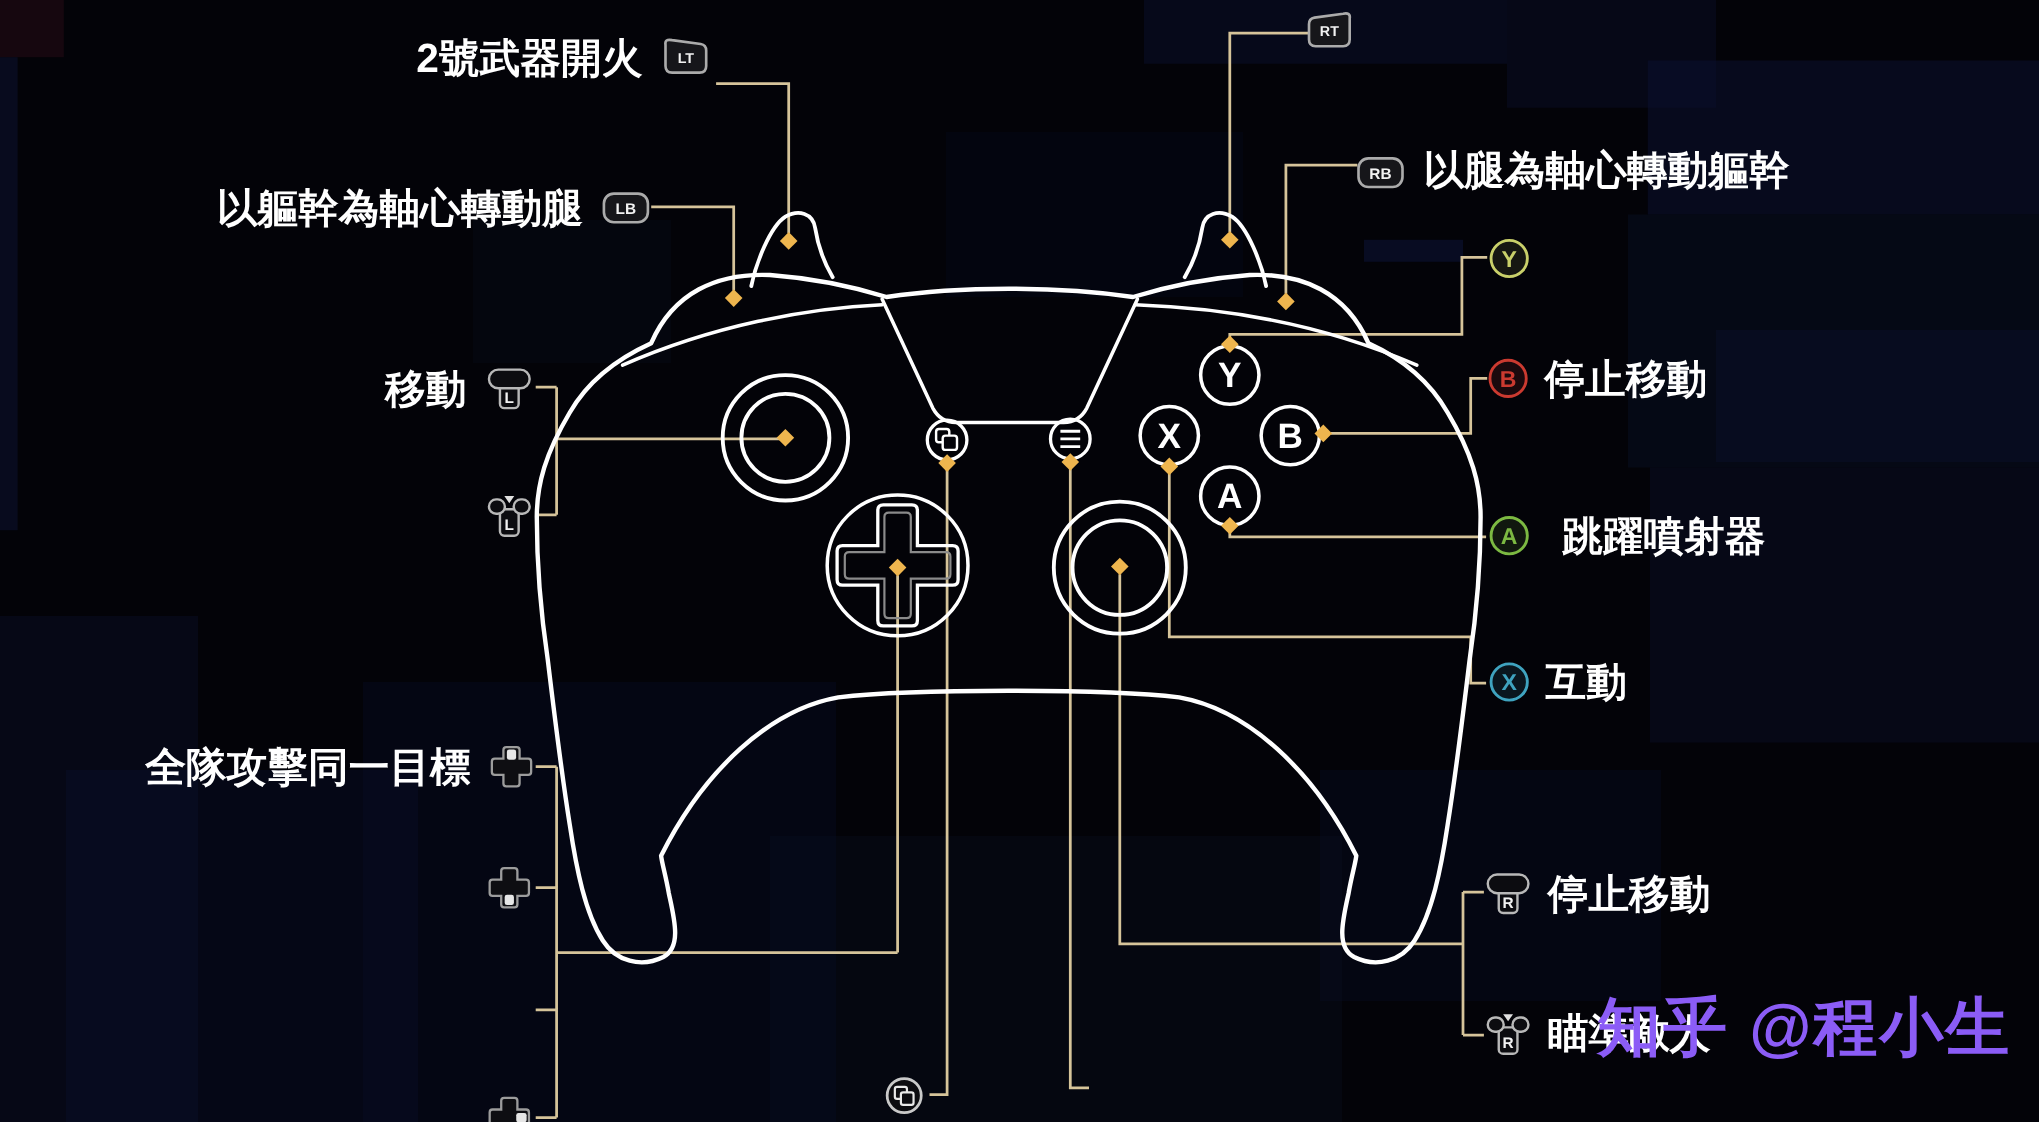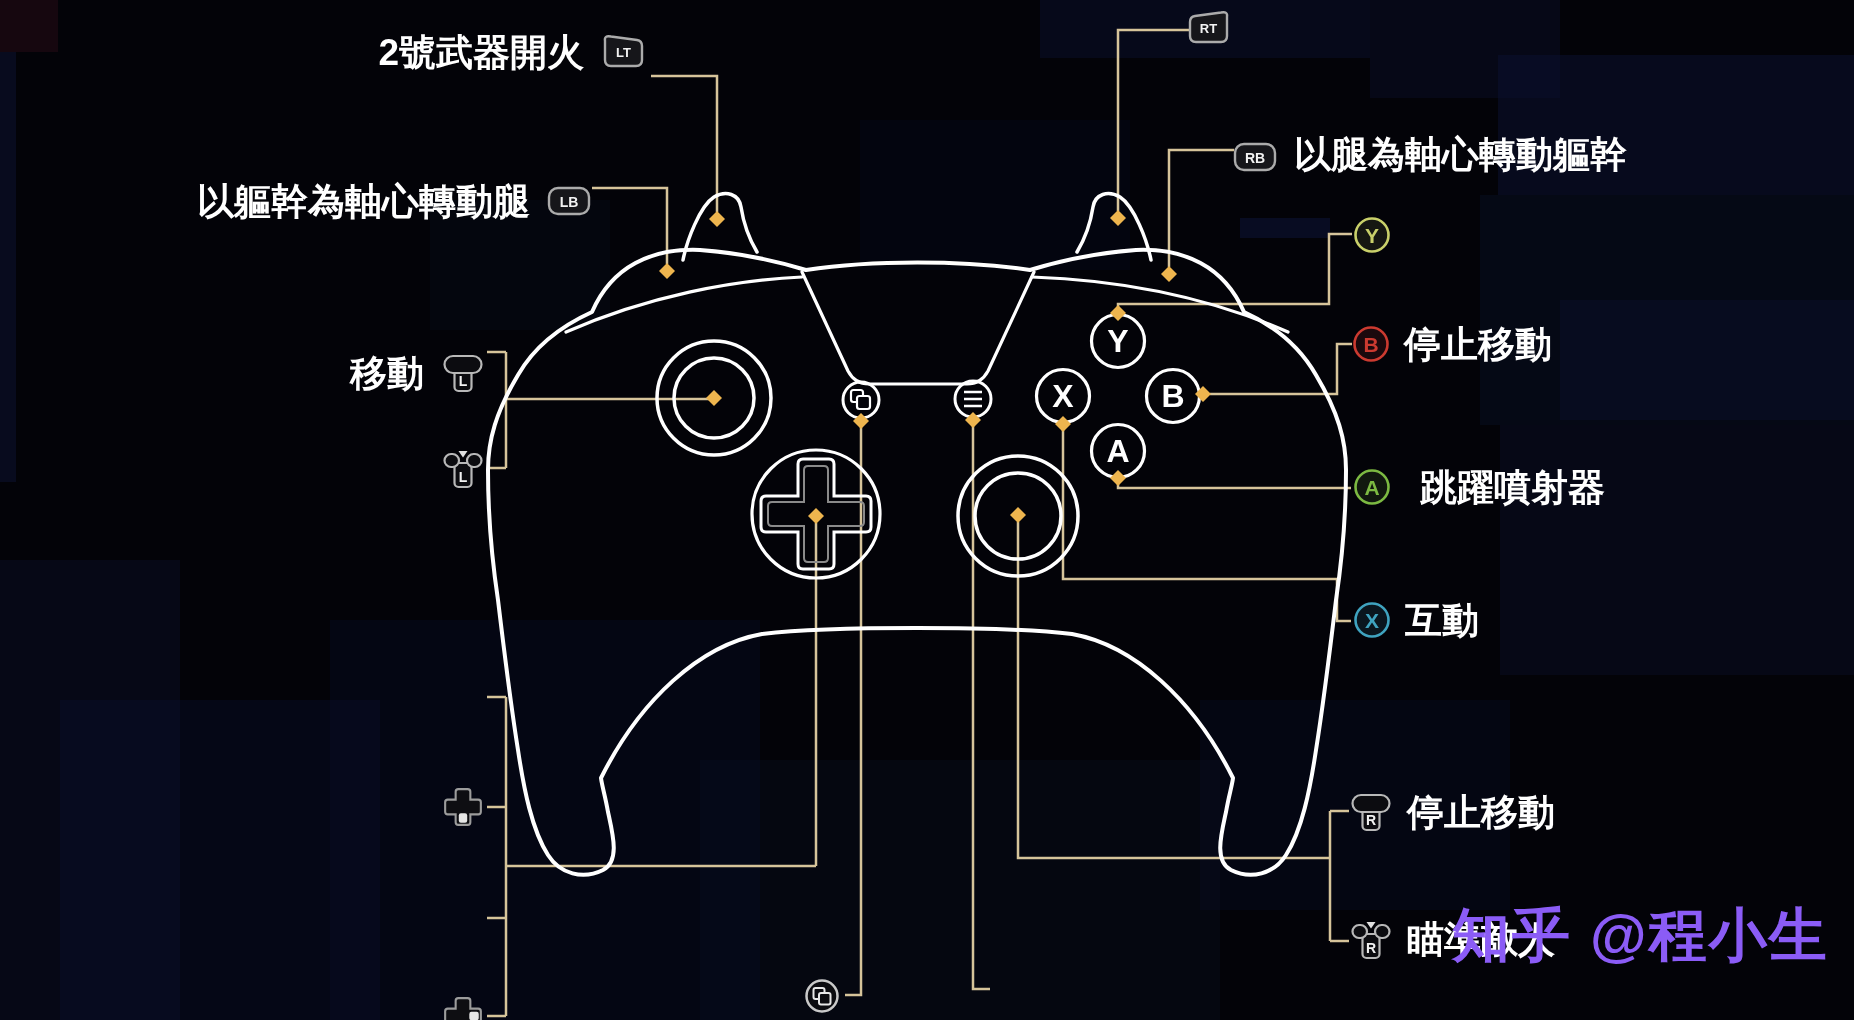--- a/index.html
+++ b/index.html
@@ -148,37 +148,37 @@
     </svg>
   </div>
 
   <div class="row" style="left:1186px;top:5px;">
     <svg width="46" height="36" viewBox="0 0 46 36">
       <path d="M41 7 Q42 1 35 2.5 L9 6 Q4 6.8 4 12 V26 Q4 32 10 32 H35 Q41 32 41 26 Z" stroke="#ababab" stroke-width="2.4" fill="#16161a"></path>
       <text class="badge-letter" x="22.5" y="23" font-size="13" text-anchor="middle">RT</text>
     </svg>
   </div>
 
-  <div class="row" style="right:1262px;top:178px;margin-left:20px;">
+  <div class="row" style="right:1262px;top:166px;margin-left:20px;">
     <span class="txt">以軀幹為軸心轉動腿</span>
     <svg width="46" height="32" viewBox="0 0 46 32">
       <rect x="3" y="3" width="40" height="26" rx="9" stroke="#ababab" stroke-width="2.4" fill="#16161a"></rect>
       <text class="badge-letter" x="23" y="21.5" font-size="14" text-anchor="middle">LB</text>
     </svg>
   </div>
 
   <div class="row" style="left:1232px;top:127px;align-items:flex-end;">
     <svg width="46" height="32" viewBox="0 0 46 32">
       <rect x="3" y="3" width="40" height="26" rx="9" stroke="#ababab" stroke-width="2.4" fill="#16161a"></rect>
       <text class="badge-letter" x="23" y="21.5" font-size="14" text-anchor="middle">RB</text>
     </svg>
     <span class="txt">以腿為軸心轉動軀幹</span>
   </div>
 
-  <div class="row" style="right:1368px;top:350px;">
+  <div class="row" style="right:1368px;top:330px;">
     <span class="txt">移動</span>
     <svg width="46" height="44" viewBox="0 0 46 44">
       <rect x="14.5" y="15" width="17" height="25" rx="4" stroke="#b8b8b8" stroke-width="2.2" fill="#0c0c10"></rect>
       <rect x="4.5" y="5" width="37" height="17" rx="8.5" stroke="#b8b8b8" stroke-width="2.2" fill="#0c0c10"></rect>
       <text class="badge-letter" x="23" y="35" font-size="14" text-anchor="middle">L</text>
     </svg>
   </div>
 
   <svg class="solo" width="46" height="44" viewBox="0 0 46 44" style="left:440px;top:446px;">
     <rect x="14.5" y="17" width="17" height="24" rx="4" stroke="#b8b8b8" stroke-width="2.2" fill="#0c0c10"></rect>
@@ -212,20 +212,27 @@
   </div>
 
   <div class="row gap-sm" style="left:1352px;top:597px;">
     <svg width="40" height="40" viewBox="0 0 40 40">
       <circle cx="20" cy="20" r="16.5" stroke="#3fa3bf" stroke-width="2.6" fill="rgba(63,163,191,0.12)"></circle>
       <text x="20" y="27.5" font-size="21" font-weight="bold" text-anchor="middle" fill="#3fa3bf">X</text>
     </svg>
     <span class="txt">互動</span>
   </div>
 
+  <div class="row" style="right:1368px;top:674px;">
+    <span class="txt">全隊攻擊同一目標</span>
+    <svg width="42" height="42" viewBox="0 0 40 40">
+      <path d="M15.5 3 H24.5 Q27 3 27 5.5 V13 H34.5 Q37 13 37 15.5 V24.5 Q37 27 34.5 27 H27 V34.5 Q27 37 24.5 37 H15.5 Q13 37 13 34.5 V27 H5.5 Q3 27 3 24.5 V15.5 Q3 13 5.5 13 H13 V5.5 Q13 3 15.5 3 Z" stroke="#9c9c9c" stroke-width="2" fill="#0e0e12"></path>
+      <rect x="16" y="5" width="8" height="9" rx="2" fill="#e6e6e6"></rect>
+    </svg>
+  </div>
 
   <svg class="solo" width="42" height="42" viewBox="0 0 40 40" style="left:442px;top:786px;">
     <path d="M15.5 3 H24.5 Q27 3 27 5.5 V13 H34.5 Q37 13 37 15.5 V24.5 Q37 27 34.5 27 H27 V34.5 Q27 37 24.5 37 H15.5 Q13 37 13 34.5 V27 H5.5 Q3 27 3 24.5 V15.5 Q3 13 5.5 13 H13 V5.5 Q13 3 15.5 3 Z" stroke="#9c9c9c" stroke-width="2" fill="#0e0e12"></path>
     <rect x="16" y="26" width="8" height="9" rx="2" fill="#e6e6e6"></rect>
   </svg>
 
 
   <svg class="solo" width="42" height="42" viewBox="0 0 40 40" style="left:442px;top:995px;">
     <path d="M15.5 3 H24.5 Q27 3 27 5.5 V13 H34.5 Q37 13 37 15.5 V24.5 Q37 27 34.5 27 H27 V34.5 Q27 37 24.5 37 H15.5 Q13 37 13 34.5 V27 H5.5 Q3 27 3 24.5 V15.5 Q3 13 5.5 13 H13 V5.5 Q13 3 15.5 3 Z" stroke="#9c9c9c" stroke-width="2" fill="#0e0e12"></path>
     <rect x="26" y="16" width="9" height="8" rx="2" fill="#e6e6e6"></rect>

